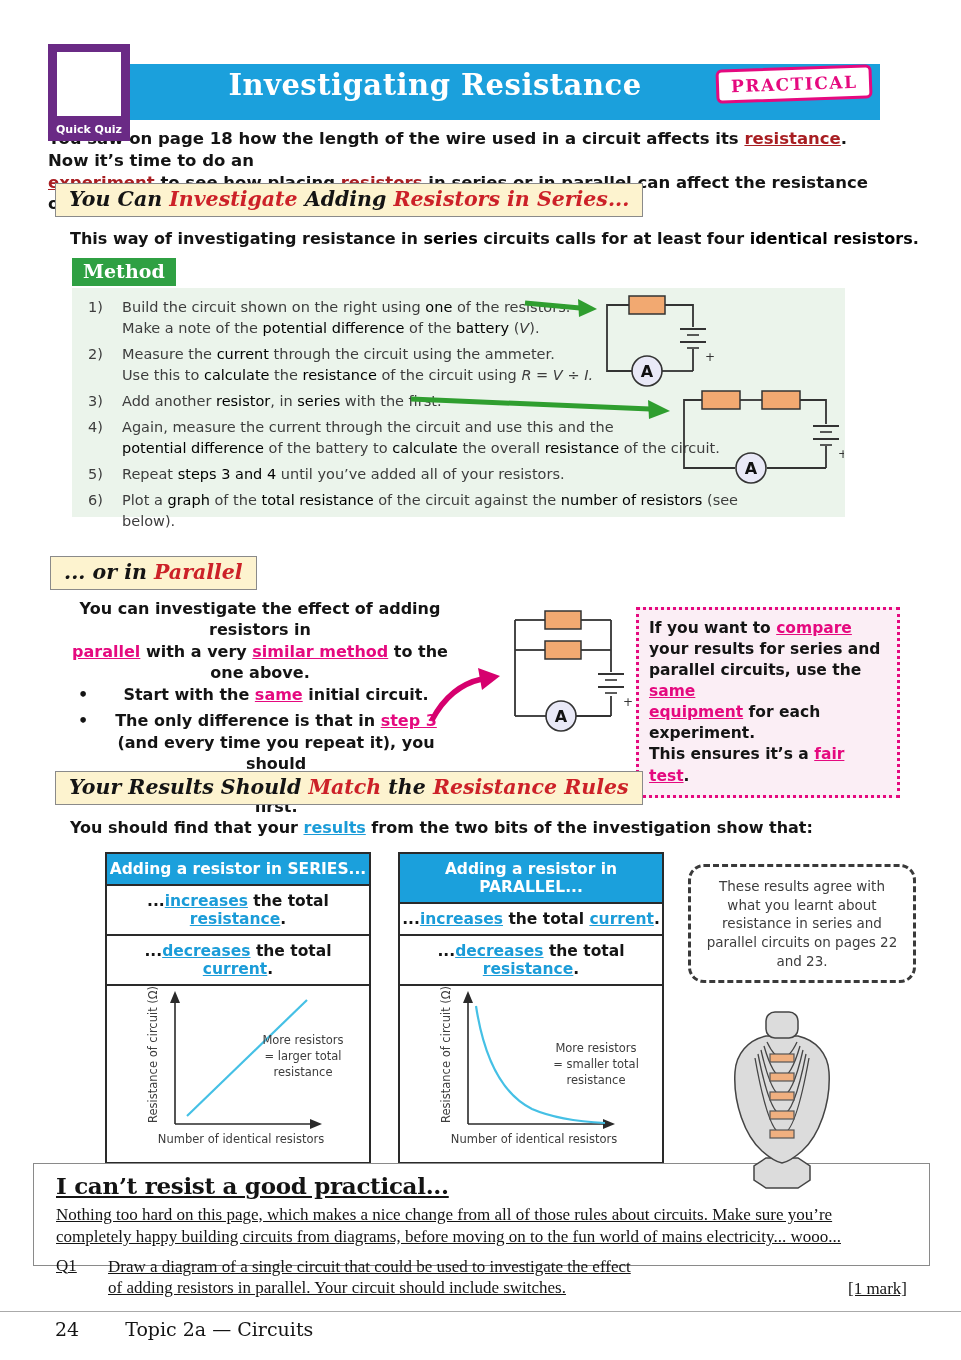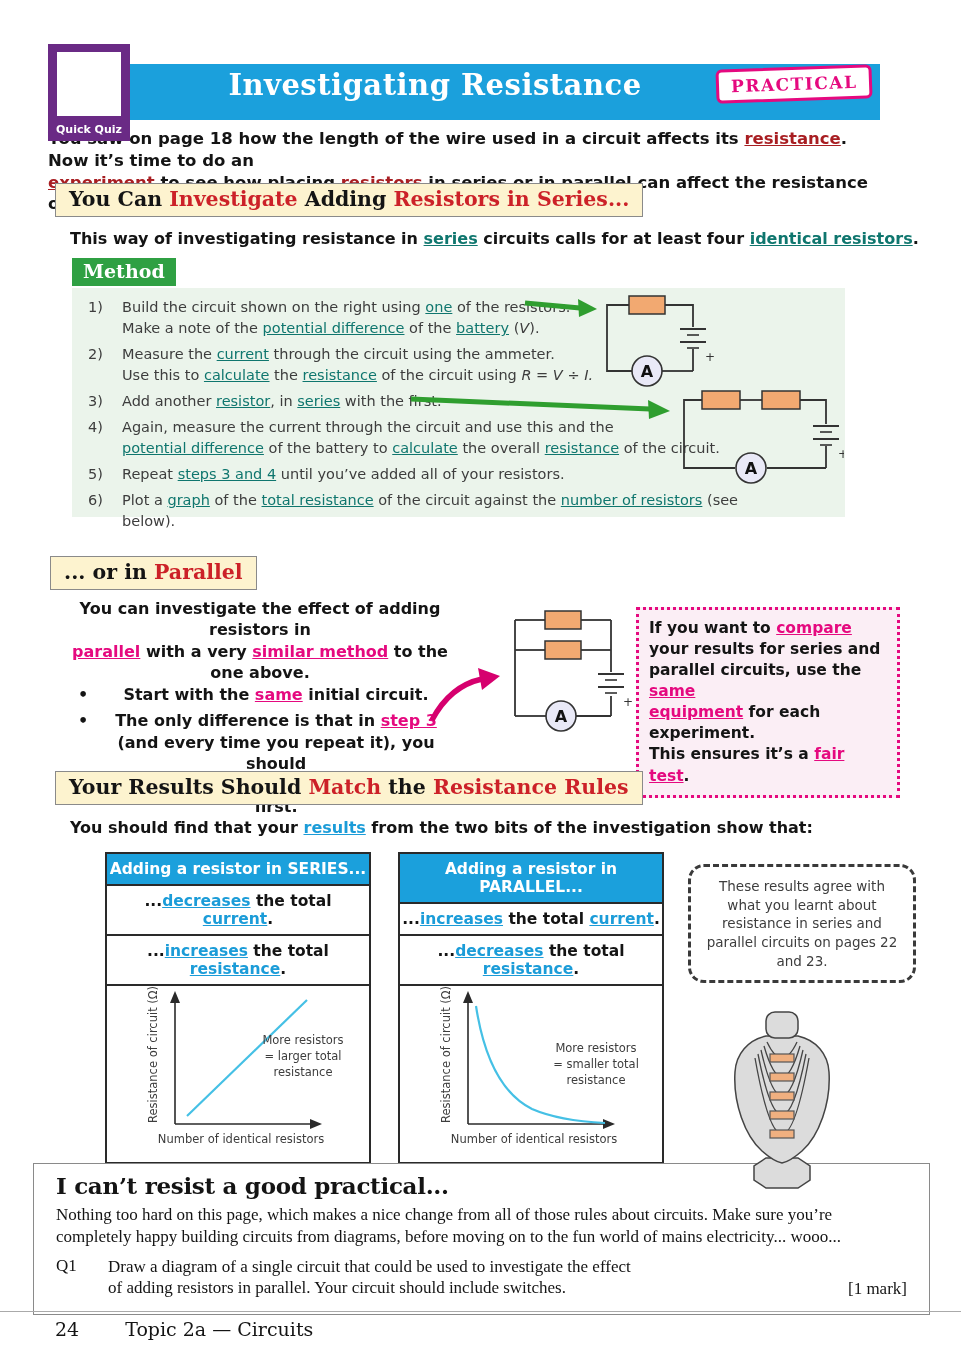--- a/index.html
+++ b/index.html
@@ -17,27 +17,27 @@
             font-family:"DejaVu Serif",serif; font-weight:700; font-size:29px;
             color:#fff; letter-spacing:.5px; }
   .badge  { position:absolute; right:8px; top:3px; background:#fff; border:3px solid #e5097f;
             border-radius:6px; color:#e5097f; font-family:"DejaVu Serif",serif; font-weight:700;
             font-size:17px; letter-spacing:1.5px; padding:4px 12px; transform:rotate(-2deg); }
   .intro { position:absolute; left:48px; top:128px; width:840px; font-size:16.5px;
            font-weight:600; line-height:1.32; }
   .red        { color:#cc2128; }
   .italic     { font-style:italic; }
   .u-darkred  { color:#a81e22; text-decoration:underline; }
-  .u-green    { color:#0f766e; text-decoration:underline; }
+  .u-green    { color:#000000; }
   .u-pink     { color:#e5097f; text-decoration:underline; }
   .u-blue     { color:#1b9cd8; text-decoration:underline; }
 
   .hbox { position:absolute; background:#fdf3cf; border:1.5px solid #8a8a8a;
           font-family:"DejaVu Serif",serif; font-weight:700; font-size:20.5px;
-          padding:3px 13px 5px; white-space:nowrap; }
+          padding:3px 13px 5px; white-space:nowrap;font-style:italic; }
 
   .series-intro { position:absolute; left:70px; top:229px; font-size:16px; font-weight:600; }
 
   
   .method-label { position:absolute; left:72px; top:258px; background:#2fa043; color:#fff;
                   font-family:"DejaVu Serif",serif; font-weight:700; font-size:19px;
                   padding:2px 11px 4px; z-index:2; }
   .method-box { position:absolute; left:72px; top:288px; width:773px; height:229px; background:#ebf4eb; }
   .steps { position:absolute; left:16px; top:9px; width:690px; }
   .step  { display:flex; margin-bottom:5px; font-size:14.5px; line-height:1.45; color:#3d3d3d; }
@@ -62,23 +62,23 @@
                font-size:15.5px; padding:6px 2px; border-bottom:2px solid #2a2a2a; }
   .rt-row { text-align:center; font-weight:700; font-size:15.5px; padding:6px 2px;
             border-bottom:2px solid #2a2a2a; }
   .rt-graph { height:176px; }
   .burst { position:absolute; left:688px; top:864px; width:198px; padding:10px 12px;
            border:3px dashed #3a3a3a; border-radius:16px; font-size:13.5px; color:#3d3d3d;
            text-align:center; line-height:1.38; }
   .bust { position:absolute; left:722px; top:1008px; z-index:3; }
 
   
-  .bottom-box { position:absolute; left:33px; top:1163px; width:897px; height:152px;
+  .bottom-box { position:absolute; left:33px; top:1163px; width:897px; height:103px;
                 border:1.5px solid #8a8a8a; box-sizing:border-box; padding:8px 22px;
-                font-family:"Liberation Serif",serif; background:#fff; }
+                font-family:"Liberation Serif",serif; background:#fff;text-decoration:underline; }
   .bottom-title { font-family:"DejaVu Serif",serif; font-weight:700; font-size:23px;
                   letter-spacing:-.3px; margin-bottom:5px; }
   .bottom-body { font-size:17px; line-height:1.28; }
   .qrow { display:flex; margin-top:8px; font-size:17px; }
   .qlabel { width:52px; flex:none; }
   .qtext  { flex:1; line-height:1.28; }
   .qmarks { align-self:flex-end; flex:none; }
 
   .footer-rule { position:absolute; left:0; top:1311px; width:961px; border-top:1.5px solid #aaa; }
   .footer { position:absolute; left:55px; top:1318px; font-family:"DejaVu Serif",serif;
@@ -219,22 +219,22 @@
     <text x="58" y="118" font-size="16" font-weight="bold" text-anchor="middle" fill="#111">A</text>
   </svg>
 
   <div class="notebox"><span>If you want to </span><span class="u-pink">compare</span><br><span>your results for series and</span><br><span>parallel circuits, use the </span><span class="u-pink">same</span><br><span class="u-pink">equipment</span><span> for each experiment.</span><br><span>This ensures it’s a </span><span class="u-pink">fair test</span><span>.</span></div>
 
   <div class="hbox" style="left:55px; top:771px;"><span>Your Results Should </span><span class="red">Match</span><span> the </span><span class="red">Resistance Rules</span></div>
   <div class="results-intro"><span>You should find that your </span><span class="u-blue">results</span><span> from the two bits of the investigation show that:</span></div>
 
   <div class="rtable" style="left:105px;">
     <div class="rt-header">Adding a resistor in SERIES...</div>
+    <div class="rt-row"><span>...</span><span class="u-blue">increases</span><span> the total </span><span class="u-blue">resistance</span><span>.</span></div>
     <div class="rt-row"><span>...</span><span class="u-blue">decreases</span><span> the total </span><span class="u-blue">current</span><span>.</span></div>
-    <div class="rt-row"><span>...</span><span class="u-blue">increases</span><span> the total </span><span class="u-blue">resistance</span><span>.</span></div>
     <div class="rt-graph">
       <svg width="258" height="176">
         <line x1="68" y1="138" x2="68" y2="14" stroke="#2a2a2a" stroke-width="1.6"></line>
         <polygon points="63,17 68,5 73,17" fill="#2a2a2a"></polygon>
         <line x1="68" y1="138" x2="206" y2="138" stroke="#2a2a2a" stroke-width="1.6"></line>
         <polygon points="203,133 215,138 203,143" fill="#2a2a2a"></polygon>
         <text x="50" y="137" transform="rotate(-90 50 137)" font-size="11.5" fill="#3d3d3d">Resistance of circuit (Ω)</text>
         <text x="134" y="157" text-anchor="middle" font-size="11.5" fill="#3d3d3d">Number of identical resistors</text>
         <line x1="80" y1="130" x2="200" y2="14" stroke="#45c0e5" stroke-width="2.2"></line>
         <text x="196" y="58" text-anchor="middle" font-size="11.5" fill="#3d3d3d">More resistors</text>

